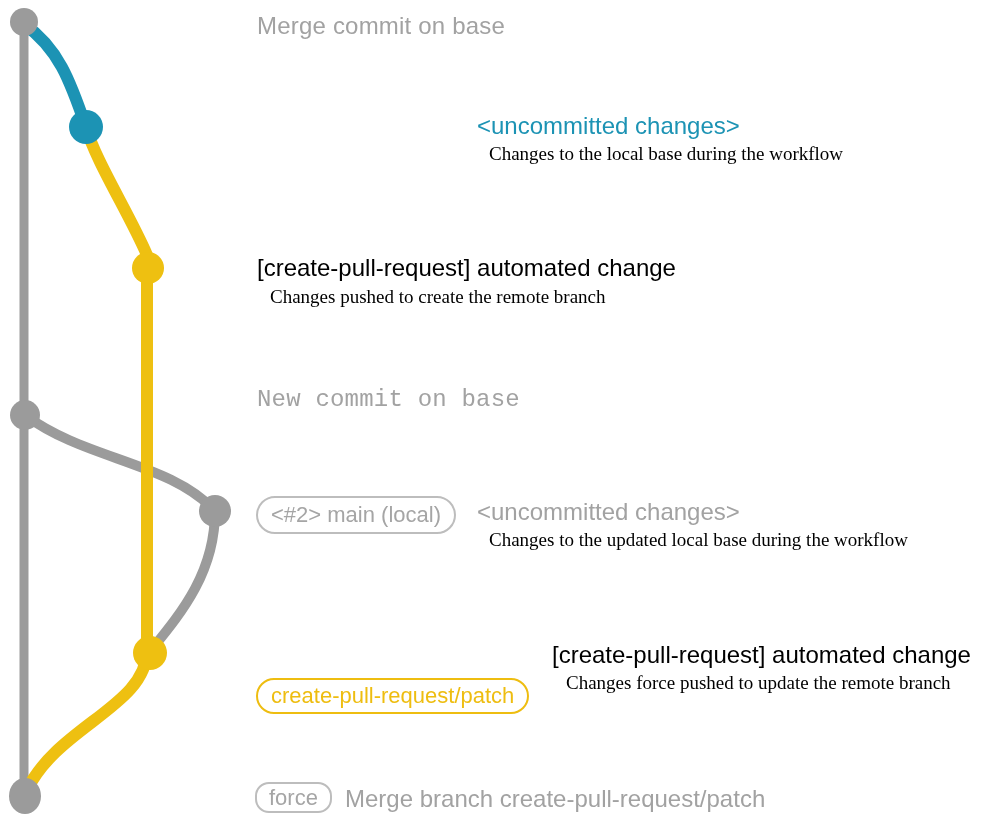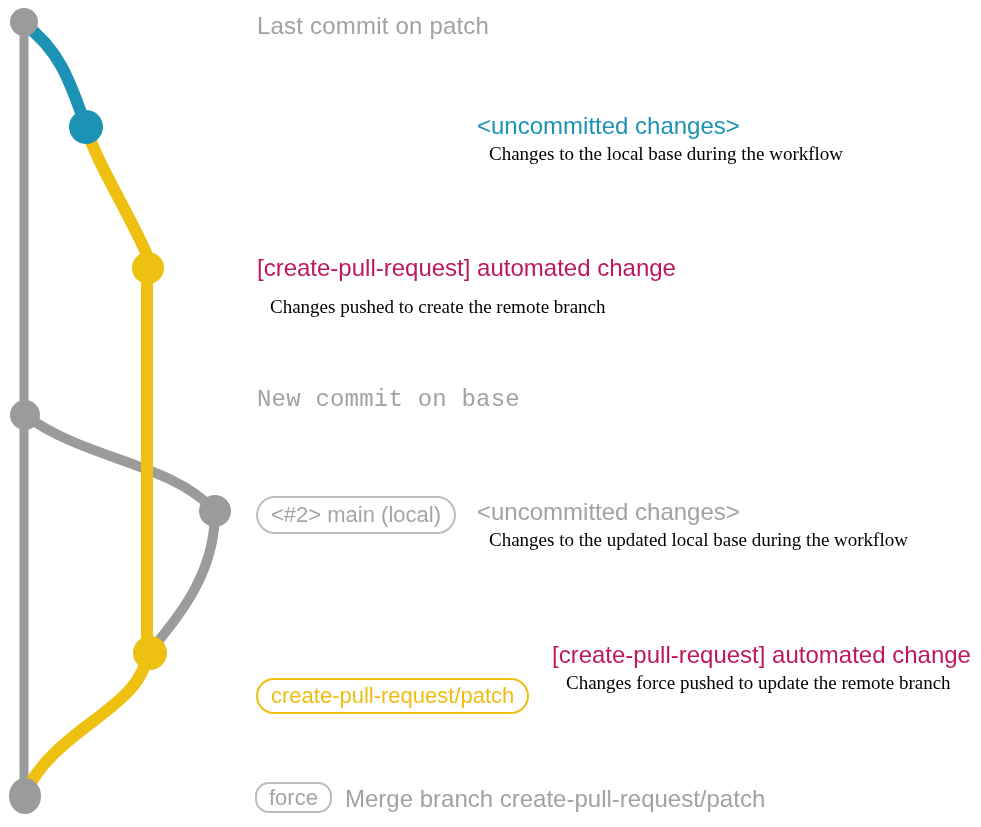--- a/index.html
+++ b/index.html
@@ -21,21 +21,21 @@
     top: 0;
   }
   .abs { position: absolute; white-space: nowrap; }
 
   .heading-gray {
     font-size: 24px;
     color: #a2a2a2;
     letter-spacing: 0.2px;
   }
   .title-blue   { font-size: 24px; color: #1c93b4; }
-  .title-yellow { font-size: 24px; color: #be185d; }
+  .title-yellow { font-size: 24px; color: #000000; }
   .title-gray   { font-size: 24px; color: #a2a2a2; }
   .desc {
     font-family: "Liberation Serif", serif;
     font-size: 19px;
     color: #000000;
   }
   .badge {
     display: inline-block;
     font-size: 22px;
     line-height: 34px;
@@ -66,27 +66,27 @@
 
     <circle cx="24" cy="22" r="14" fill="#9b9b9b"></circle>
     <circle cx="86" cy="127" r="17" fill="#1c93b4"></circle>
     <circle cx="148" cy="268" r="16" fill="#eec011"></circle>
     <circle cx="25" cy="415" r="15" fill="#9b9b9b"></circle>
     <circle cx="215" cy="511" r="16" fill="#9b9b9b"></circle>
     <circle cx="150" cy="653" r="17" fill="#eec011"></circle>
     <ellipse cx="25" cy="796" rx="16" ry="18" fill="#9b9b9b"></ellipse>
   </svg>
 
-  <div class="abs heading-gray" style="left:257px; top:12px;">Last commit on patch</div>
+  <div class="abs heading-gray" style="left:257px; top:12px;">Merge commit on base</div>
 
   <div class="abs title-blue" style="left:477px; top:112px;">&lt;uncommitted changes&gt;</div>
   <div class="abs desc" style="left:489px; top:143px;">Changes to the local base during the workflow</div>
 
   <div class="abs title-yellow" style="left:257px; top:254px;">[create-pull-request] automated change</div>
-  <div class="abs desc" style="left:270px; top:296px;">Changes pushed to create the remote branch</div>
+  <div class="abs desc" style="left:270px; top:286px;">Changes pushed to create the remote branch</div>
 
   <div class="abs heading-gray" style="left:257px; top:386px;font-family:Liberation Mono, monospace;">New commit on base</div>
 
   <div class="abs" style="left:256px; top:496px;">
     <span class="badge badge-gray">&lt;#2&gt; main (local)</span>
   </div>
   <div class="abs title-gray" style="left:477px; top:498px;">&lt;uncommitted changes&gt;</div>
   <div class="abs desc" style="left:489px; top:529px;text-align:right;">Changes to the updated local base during the workflow</div>
 
   <div class="abs" style="left:256px; top:638px;">

